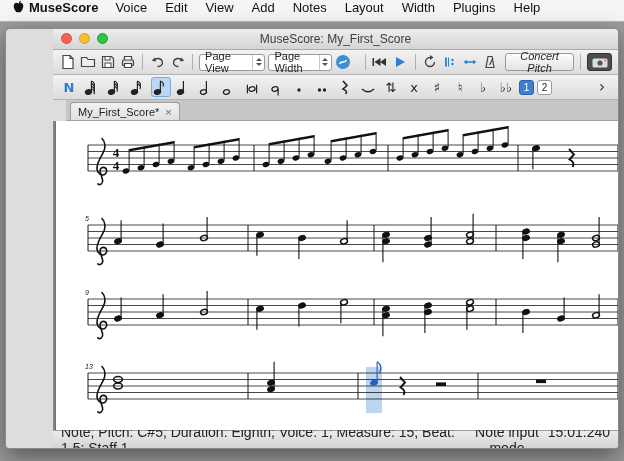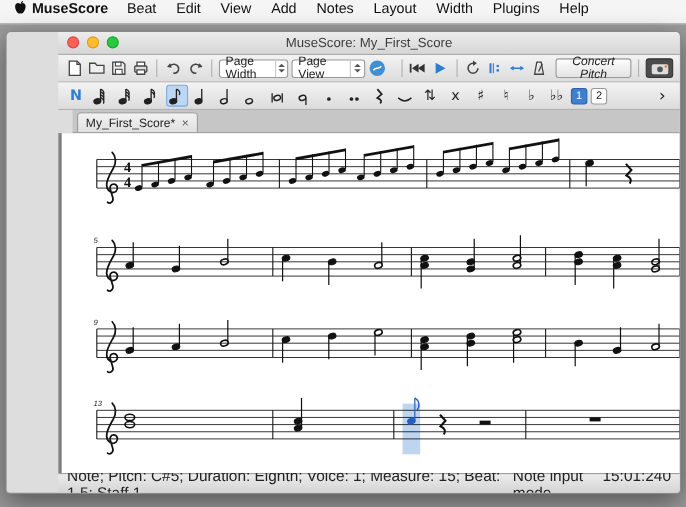--- a/index.html
+++ b/index.html
@@ -25,38 +25,38 @@
   .fotobtn{height:18px;width:30px;background:#4c4c4c;border:1px solid #333;border-radius:3px;display:flex;align-items:center;justify-content:center;padding:0;}
   .t2btn{min-width:20px;height:20px;display:flex;align-items:center;justify-content:center;border:1px solid transparent;border-radius:3px;font-size:13px;color:#222;box-sizing:border-box;}
   .t2btn.sel{background:#bcd7f3;border-color:#7fa9dc;}
   .music{font-family:"DejaVu Sans",sans-serif;}
   .tabbar{height:20px;background:#c6c6c6;border-bottom:1px solid #a2a2a2;display:flex;align-items:flex-end;padding-left:4px;flex:0 0 auto;margin-left:13px;}
   .tab{height:17px;background:linear-gradient(#f2f2f2,#e0e0e0);border:1px solid #9d9d9d;border-bottom:none;border-radius:4px 4px 0 0;display:flex;align-items:center;font-size:11px;color:#222;padding:0 7px;gap:6px;}
   .tab .close{color:#666;font-size:11px;}
   .scoreview{flex:1 1 auto;background:#919191;position:relative;overflow:hidden;}
   .page{position:absolute;left:3px;top:0;width:608px;height:316px;background:#fff;box-shadow:0 0 4px rgba(0,0,0,.5);}
   .statusbar{height:17px;background:linear-gradient(#ececec,#d4d4d4);border-top:1px solid #9e9e9e;display:flex;align-items:center;font-size:14px;color:#222;padding:0 8px;flex:0 0 auto;}
-  .statusbar .right{margin-left:auto;display:flex;}
+  .statusbar .right{margin-left:auto;display:flex;text-align:center;}
   svg{display:block;}
 </style>
 </head>
 <body>
 
 <div>
 
   <div class="menubar">
     <span class="apple">
       <svg width="13" height="14" viewBox="0 0 13 14">
         <path d="M6.5 3.6 C4.8 1.9 2.2 2.5 1.8 5.2 C1.4 8 3.4 11.6 5 12.2 C5.8 12.5 6.2 12 6.5 12 C6.8 12 7.2 12.5 8 12.2 C9.6 11.6 11.6 8 11.2 5.2 C10.8 2.5 8.2 1.9 6.5 3.6 Z" fill="#111"></path>
         <path d="M6.8 3.2 C6.8 2 7.8 1 9 .8 C9 2 8 3.1 6.8 3.2 Z" fill="#111"></path>
       </svg>
     </span>
     <span class="app">MuseScore</span>
     <span id="menu-items" style="display:flex;">
-        <span class="mitem">Beat</span>
+        <span class="mitem">Voice</span>
         <span class="mitem">Edit</span>
         <span class="mitem">View</span>
         <span class="mitem">Add</span>
         <span class="mitem">Notes</span>
         <span class="mitem">Layout</span>
         <span class="mitem">Width</span>
         <span class="mitem">Plugins</span>
         <span class="mitem">Help</span>
       </span>
   </div>
@@ -105,31 +105,31 @@
             <polygon points="1.8,6.8 6.2,7.6 4.6,3.4" fill="#444"></polygon>
           </svg>
       </button>
       <button class="tbtn">
         <svg width="16" height="16" viewBox="0 0 16 16">
             <path d="M12 6.5 C10 3.5 5 3.8 3.7 7.5 C2.8 10.5 5.5 13 8.5 12.4" fill="none" stroke="#444" stroke-width="1.4"></path>
             <polygon points="14.2,6.8 9.8,7.6 11.4,3.4" fill="#444"></polygon>
           </svg>
       </button>
       <span class="sep"></span>
-      <div class="combo" style="width:76px;">
-        <span>Page Width</span>
+      <div class="combo" style="width:80px;">
+        <span>Page View</span>
         <span class="arrows">
             <svg width="8" height="10" viewBox="0 0 8 10">
               <polygon points="1,6 7,6 4,9" fill="#555"></polygon>
               <polygon points="1,4 7,4 4,1" fill="#555"></polygon>
             </svg>
           </span>
       </div>
-      <div class="combo" style="width:80px;">
-        <span>Page View</span>
+      <div class="combo" style="width:76px;">
+        <span>Page Width</span>
         <span class="arrows">
             <svg width="8" height="10" viewBox="0 0 8 10">
               <polygon points="1,6 7,6 4,9" fill="#555"></polygon>
               <polygon points="1,4 7,4 4,1" fill="#555"></polygon>
             </svg>
           </span>
       </div>
       <button class="tbtn">
         <svg width="16" height="16" viewBox="0 0 16 16">
             <circle cx="8" cy="8" r="7" fill="#3f8fd6"></circle>

